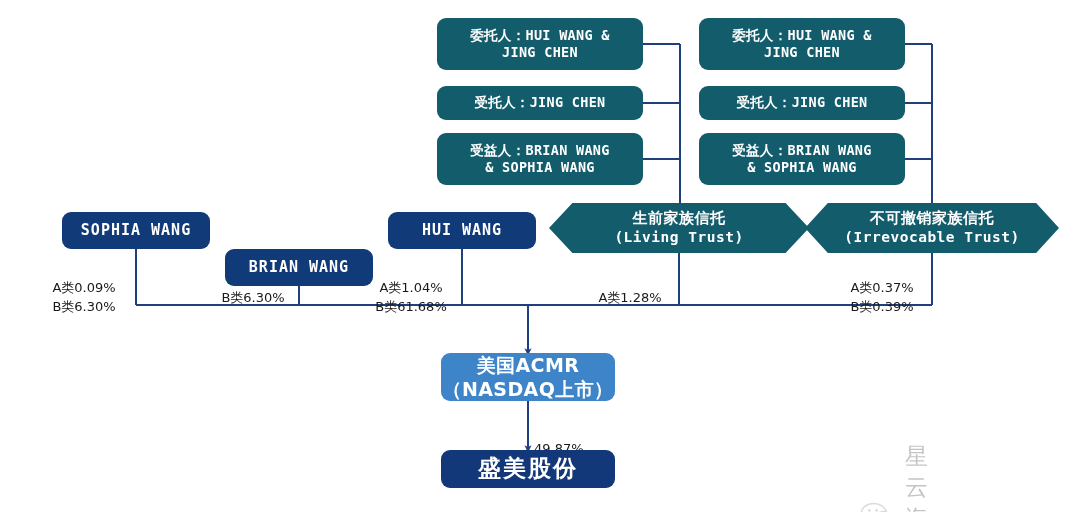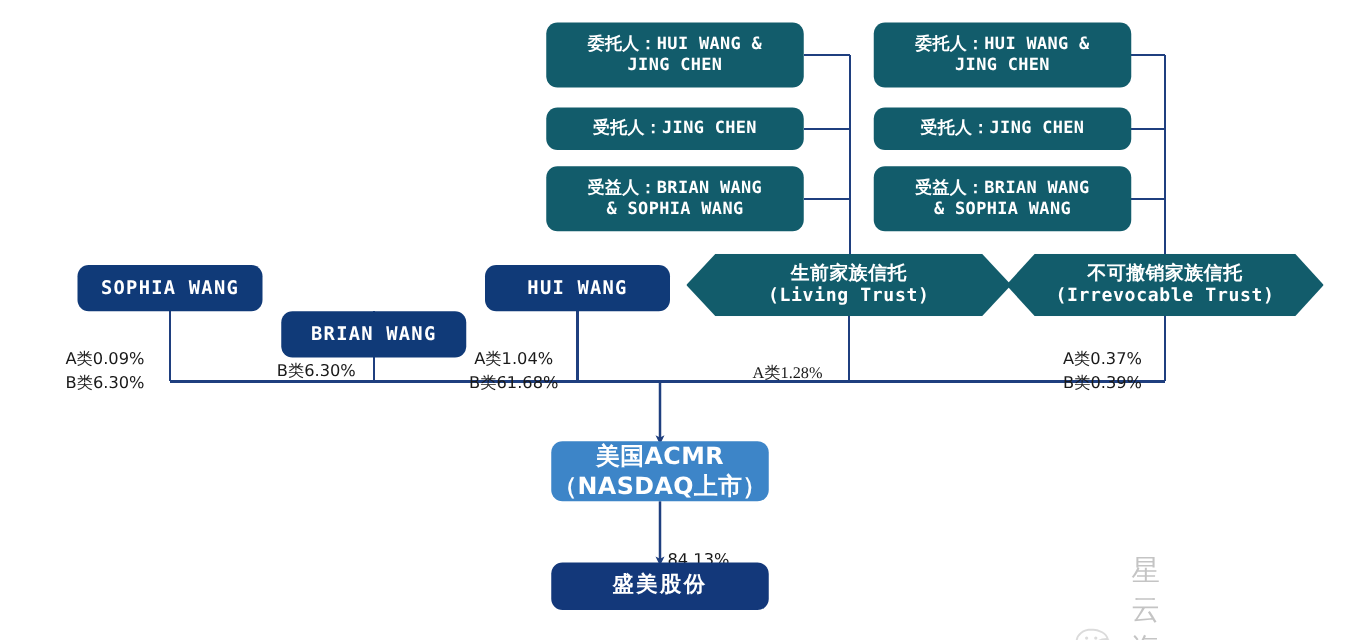--- a/index.html
+++ b/index.html
@@ -68,21 +68,21 @@
     font-size: 19px;
     font-weight: bold;
     letter-spacing: .4px;
   }
 
   
   .navy-box2 {
     background: #13387a;
     border-radius: 9px;
     font-family: "DejaVu Sans", "Liberation Sans", sans-serif;
-    font-size: 17px;
+    font-size: 23px;
     font-weight: bold;
     letter-spacing: 2px;
   }
 
   
   .hex {
     background: #125c6b;
     -webkit-clip-path: polygon(0% 50%, 9% 0%, 91% 0%, 100% 50%, 91% 100%, 9% 100%);
     clip-path: polygon(0% 50%, 9% 0%, 91% 0%, 100% 50%, 91% 100%, 9% 100%);
     font-family: "DejaVu Sans", "Liberation Sans", sans-serif;
@@ -221,36 +221,36 @@
 
   <div class="pct pct-1line" style="left:205px; top:271px; width:96px;">
     <span>B类6.30%</span>
   </div>
 
   <div class="pct" style="left:358px; top:261px; width:106px;">
     <span>A类1.04%
 B类61.68%</span>
   </div>
 
-  <div class="pct pct-1line" style="left:580px; top:271px; width:100px;font-family:Liberation Serif, serif;">
+  <div class="pct pct-1line" style="left:580px; top:271px; width:100px;">
     <span>A类1.28%</span>
   </div>
 
   <div class="pct" style="left:832px; top:261px; width:100px;">
     <span>A类0.37%
 B类0.39%</span>
   </div>
 
   <div class="node lightblue-box" style="left:441px; top:353px; width:174px; height:48px; flex-direction:column;">
     <span>美国ACMR</span>
     <span>（NASDAQ上市）</span>
   </div>
 
   <div class="pct pct-1line" style="left:534px; top:422px; width:80px; text-align:left;">
-    <span>84.13%</span>
+    <span>49.87%</span>
   </div>
 
   <div class="node navy-box2" style="left:441px; top:450px; width:174px; height:38px;">
     <span>盛美股份</span>
   </div>
 
   <div class="watermark">
     <span style="display:inline-block;">
       <svg width="36" height="30" viewBox="0 0 36 30" fill="none">
         <path d="M13.2 1.6C6.6 1.6 1.3 5.9 1.3 11.2c0 3 1.8 5.7 4.5 7.5l-1.1 3.4 3.9-2a14.6 14.6 0 0 0 4.6.8c.4 0 .8 0 1.2-.05a8.7 8.7 0 0 1-.4-2.6c0-5 4.9-9.1 11-9.1.4 0 .8 0 1.2.05C25.1 5 19.7 1.6 13.2 1.6z" stroke="#8c8c8c" stroke-width="1.5" fill="none"></path>

